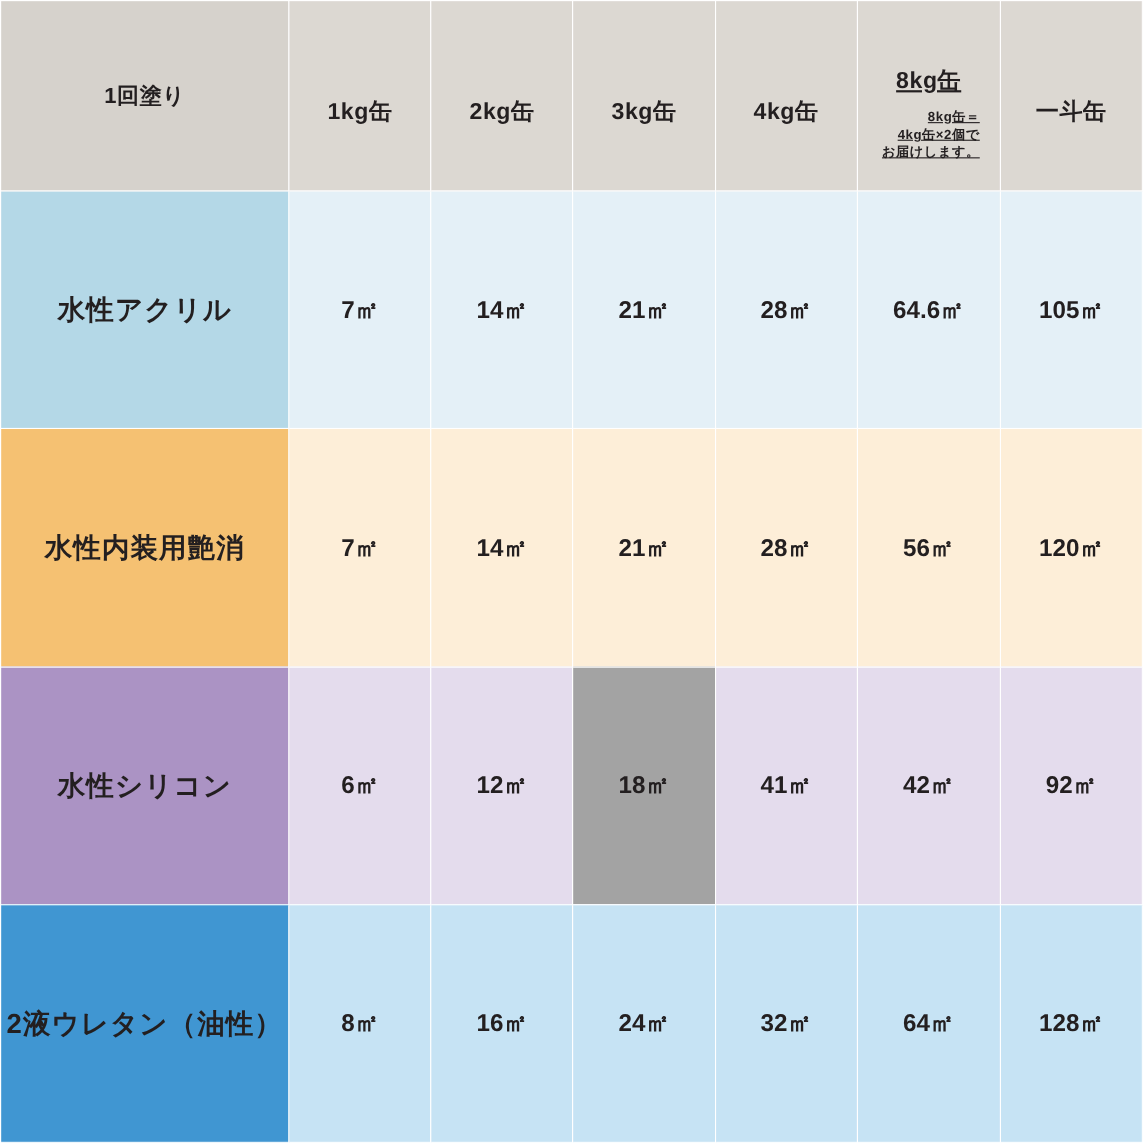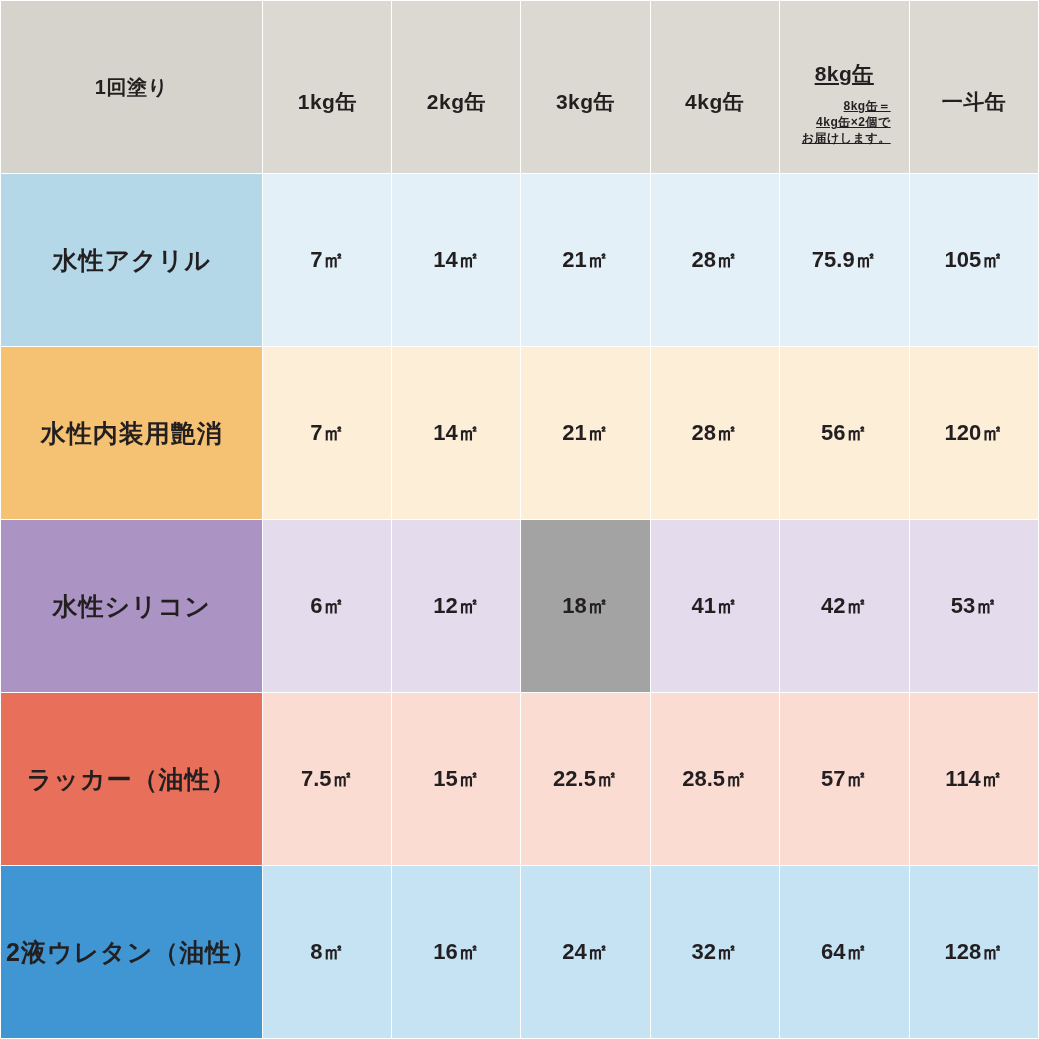--- a/index.html
+++ b/index.html
@@ -137,49 +137,40 @@
       </th>
     </tr>
   </thead>
   <tbody>
     <tr>
       <td class="row-label" style="background:#b4d8e7">水性アクリル</td>
       <td class="value" style="background:#e4f0f7">7㎡</td>
       <td class="value" style="background:#e4f0f7">14㎡</td>
       <td class="value" style="background:#e4f0f7">21㎡</td>
       <td class="value" style="background:#e4f0f7">28㎡</td>
-      <td class="value" style="background:#e4f0f7">75.9㎡</td>
+      <td class="value" style="background:#e4f0f7">64.6㎡</td>
       <td class="value" style="background:#e4f0f7">105㎡</td>
     </tr>
     <tr>
       <td class="row-label" style="background:#f5c172">水性内装用艶消</td>
       <td class="value" style="background:#fdeed8">7㎡</td>
       <td class="value" style="background:#fdeed8">14㎡</td>
       <td class="value" style="background:#fdeed8">21㎡</td>
       <td class="value" style="background:#fdeed8">28㎡</td>
       <td class="value" style="background:#fdeed8">56㎡</td>
       <td class="value" style="background:#fdeed8">120㎡</td>
     </tr>
     <tr>
       <td class="row-label" style="background:#ab93c4">水性シリコン</td>
       <td class="value" style="background:#e4dced">6㎡</td>
       <td class="value" style="background:#e4dced">12㎡</td>
       <td class="value" style="background:#a3a3a3">18㎡</td>
       <td class="value" style="background:#e4dced">41㎡</td>
       <td class="value" style="background:#e4dced">42㎡</td>
-      <td class="value" style="background:#e4dced">53㎡</td>
-    </tr>
-    <tr>
-      <td class="row-label" style="background:#e8705a">ラッカー（油性）</td>
-      <td class="value" style="background:#fadcd3">7.5㎡</td>
-      <td class="value" style="background:#fadcd3">15㎡</td>
-      <td class="value" style="background:#fadcd3">22.5㎡</td>
-      <td class="value" style="background:#fadcd3">28.5㎡</td>
-      <td class="value" style="background:#fadcd3">57㎡</td>
-      <td class="value" style="background:#fadcd3">114㎡</td>
+      <td class="value" style="background:#e4dced">92㎡</td>
     </tr>
     <tr>
       <td class="row-label" style="background:#4096d2">2液ウレタン（油性）</td>
       <td class="value" style="background:#c6e3f4">8㎡</td>
       <td class="value" style="background:#c6e3f4">16㎡</td>
       <td class="value" style="background:#c6e3f4">24㎡</td>
       <td class="value" style="background:#c6e3f4">32㎡</td>
       <td class="value" style="background:#c6e3f4">64㎡</td>
       <td class="value" style="background:#c6e3f4">128㎡</td>
     </tr>

